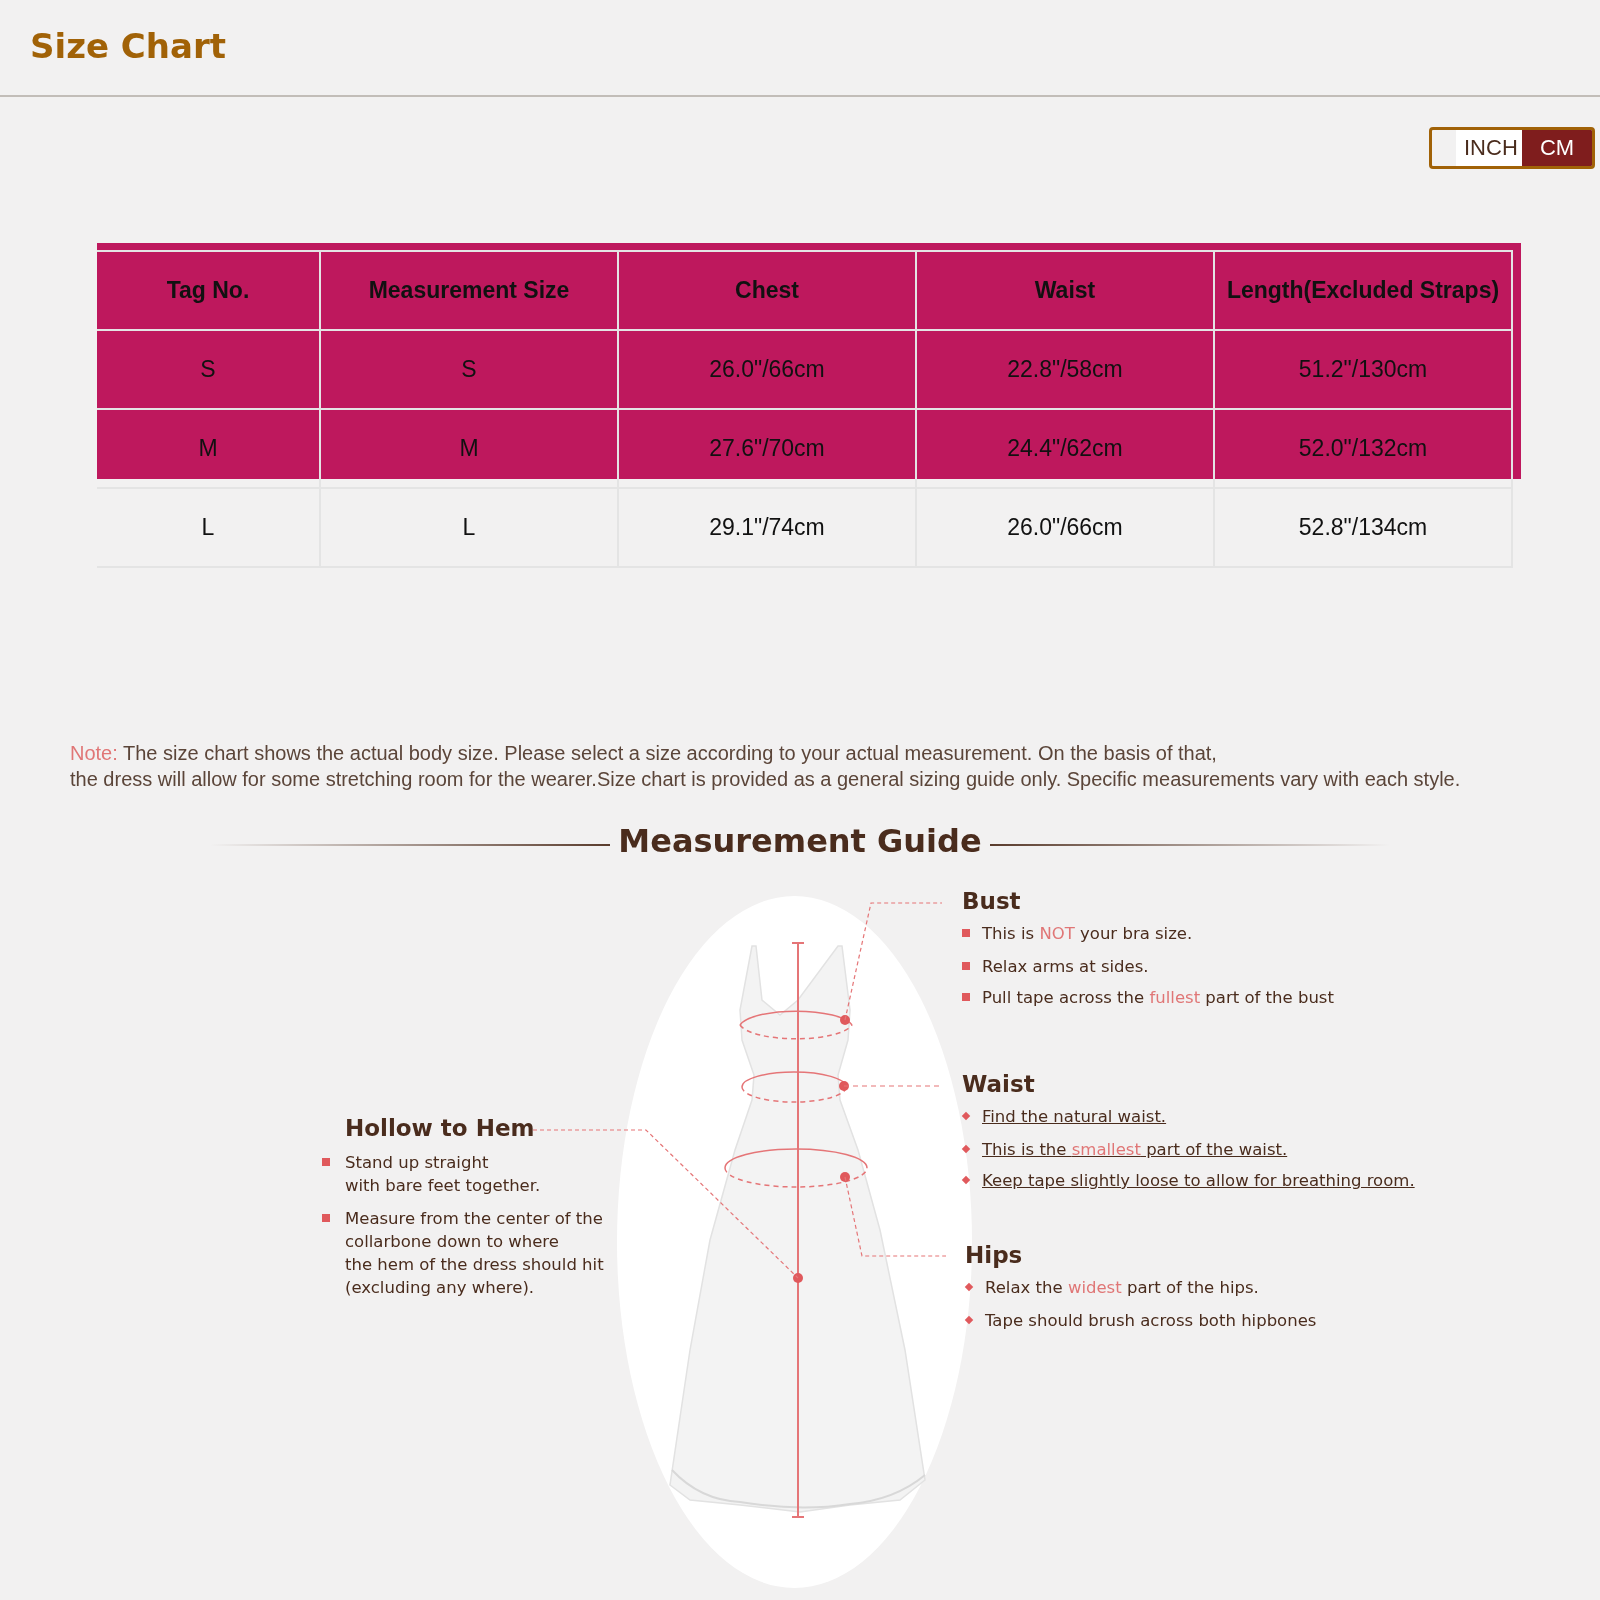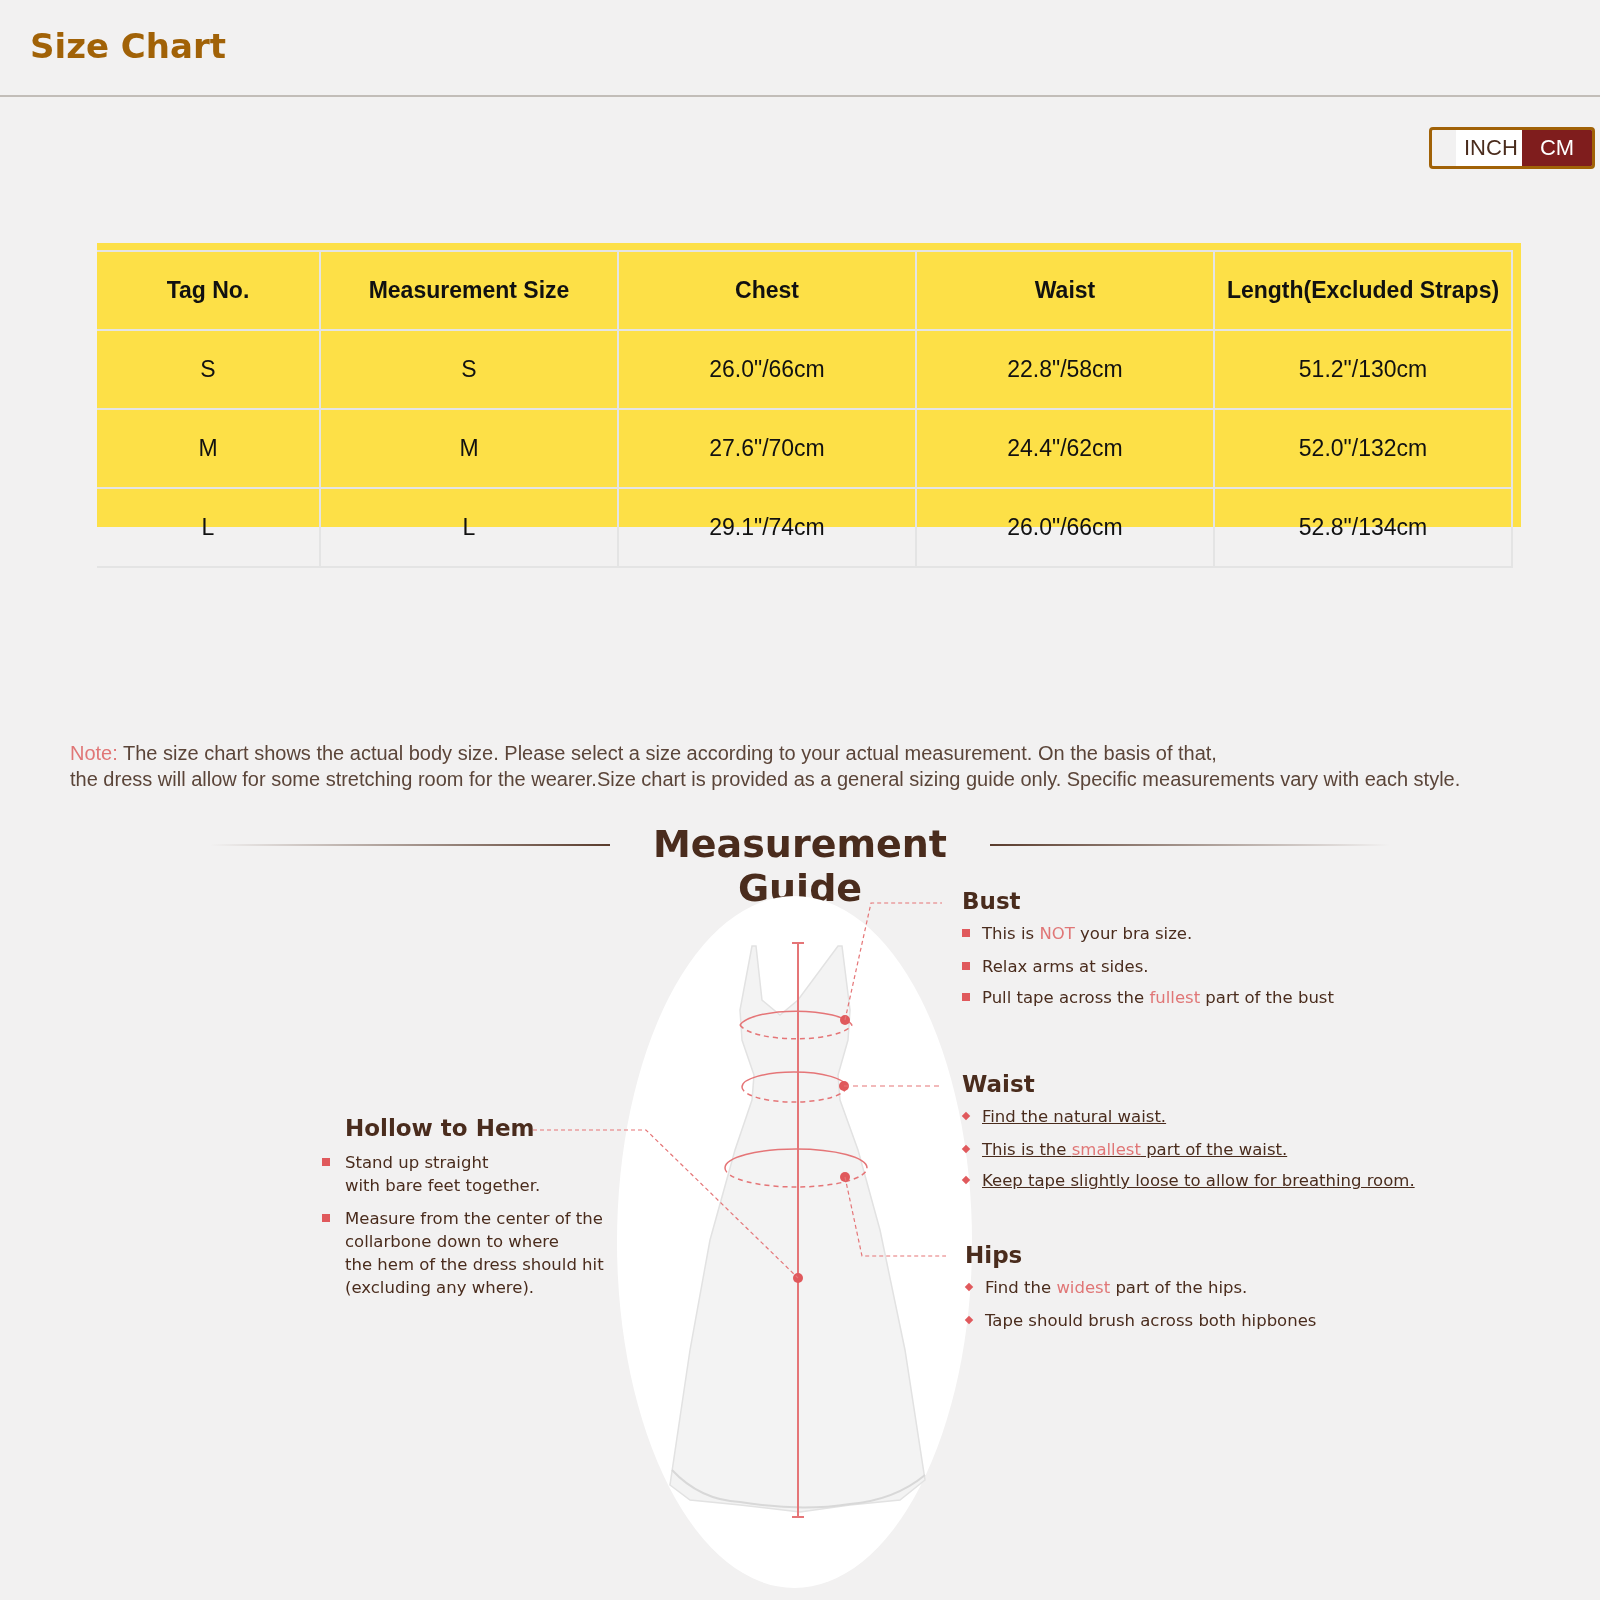--- a/index.html
+++ b/index.html
@@ -6,32 +6,32 @@
     body {
       width:1600px; height:1600px; background:#f2f1f1; position:relative; overflow:hidden;
       font-family:"Liberation Sans", sans-serif; color:#4a2c1d;
     }
     .header { position:absolute; left:0; top:0; width:1600px; height:95px; border-bottom:2px solid #c2bdb8; }
     .page-title { position:absolute; left:30px; top:26px; font-family:"DejaVu Sans", sans-serif; font-weight:bold; font-size:34px; color:#a16207; letter-spacing:0px; }
     .unit-toggle { position:absolute; left:1429px; top:127px; height:36px; display:flex; border-radius:4px; overflow:hidden; border:3px solid #a16207;padding-left:24px; }
     .unit-btn { height:36px; line-height:36px; padding:0 12px; font-size:22px; cursor:pointer; }
     .unit-btn.inch { background:#fff; color:#4a2c1d; width:46px; padding:0 12px 0 8px; text-align:center; }
     .unit-btn.cm { background:#7f1d1d; color:#fff; width:46px; text-align:center; }
-    .table-wrap { position:absolute; left:97px; top:243px; width:1424px; height:284px; background:#fde047; }
+    .table-wrap { position:absolute; left:97px; top:243px; width:1424px; height:236px; background:#be185d; }
     table.size-table { position:absolute; left:0; top:7px; border-collapse:collapse; font-family:"Liberation Sans", sans-serif; }
     .size-table td, .size-table th { border:2px solid #e4e4e4; height:77px; text-align:center; font-size:23px; color:#111; padding:0; }
     .size-table th { font-weight:bold; }
     .size-table td { font-weight:normal; }
     .size-table tr > *:first-child { border-left:none; }
     .note { position:absolute; left:70px; top:740px; width:1500px; font-family:"Liberation Sans", sans-serif; font-size:20px; line-height:26px; color:#5b4539; }
     .note .note-label { color:#e07676; }
     .guide-title-row { position:absolute; left:0; top:820px; width:1600px; height:50px; }
     .guide-line-left { position:absolute; left:210px; top:24px; width:400px; height:2px; background:linear-gradient(to right, rgba(90,60,45,0), #5a3c2d); }
     .guide-line-right { position:absolute; left:990px; top:24px; width:400px; height:2px; background:linear-gradient(to left, rgba(90,60,45,0), #5a3c2d); }
-    .guide-title { position:absolute; left:600px; width:400px; top:2px; text-align:center; font-family:"DejaVu Sans", sans-serif; font-weight:bold; font-size:38px; color:#4a2c1d; }
+    .guide-title { position:absolute; left:600px; width:400px; top:2px; text-align:center; font-family:"DejaVu Sans", sans-serif; font-weight:bold; font-size:32px; color:#4a2c1d; }
     .ellipse { position:absolute; left:617px; top:896px; width:355px; height:692px; background:#fff; border-radius:50%; }
     .figure-svg { position:absolute; left:0; top:0; }
     .section { position:absolute; font-family:"DejaVu Sans", sans-serif; }
     .section h3 { margin:0; font-size:23px; font-weight:bold; color:#4a2c1d; }
     .section ul { list-style:none; margin:0; padding:0; }
     .section li { position:relative; font-size:16.5px; color:#4a2c1d; padding-left:20px; }
     .section li .bullet { position:absolute; left:0; top:5px; width:8px; height:8px; background:#e0595c; }
     .section li .bullet.diamond { transform:rotate(45deg); width:6px; height:6px; top:6px; left:1px; }
     .hl { color:#e07676; }
   </style>
@@ -140,21 +140,21 @@
   <ul style="margin-top:10px;text-decoration:underline;">
     <li style="margin-bottom:14px;"><span class="bullet diamond"></span><span>Find the natural waist.</span></li>
     <li style="margin-bottom:12px;"><span class="bullet diamond"></span><span>This is the </span><span class="hl">smallest</span><span> part of the waist.</span></li>
     <li><span class="bullet diamond"></span><span>Keep tape slightly loose to allow for breathing room.</span></li>
   </ul>
 </div>
 
 <div class="section" style="left:965px; top:1242px; width:450px;">
   <h3>Hips</h3>
   <ul style="margin-top:10px;">
-    <li style="margin-bottom:14px;"><span class="bullet diamond"></span><span>Find the </span><span class="hl">widest</span><span> part of the hips.</span></li>
+    <li style="margin-bottom:14px;"><span class="bullet diamond"></span><span>Relax the </span><span class="hl">widest</span><span> part of the hips.</span></li>
     <li><span class="bullet diamond"></span><span>Tape should brush across both hipbones</span></li>
   </ul>
 </div>
 
 <div class="section" style="left:322px; top:1115px; width:300px;">
   <h3 style="margin-left:23px;">Hollow to Hem</h3>
   <ul style="margin-top:10px;">
     <li style="padding-left:23px; line-height:23px; margin-bottom:10px;">
         <span class="bullet" style="top:7px"></span>
         <div>Stand up straight</div>

